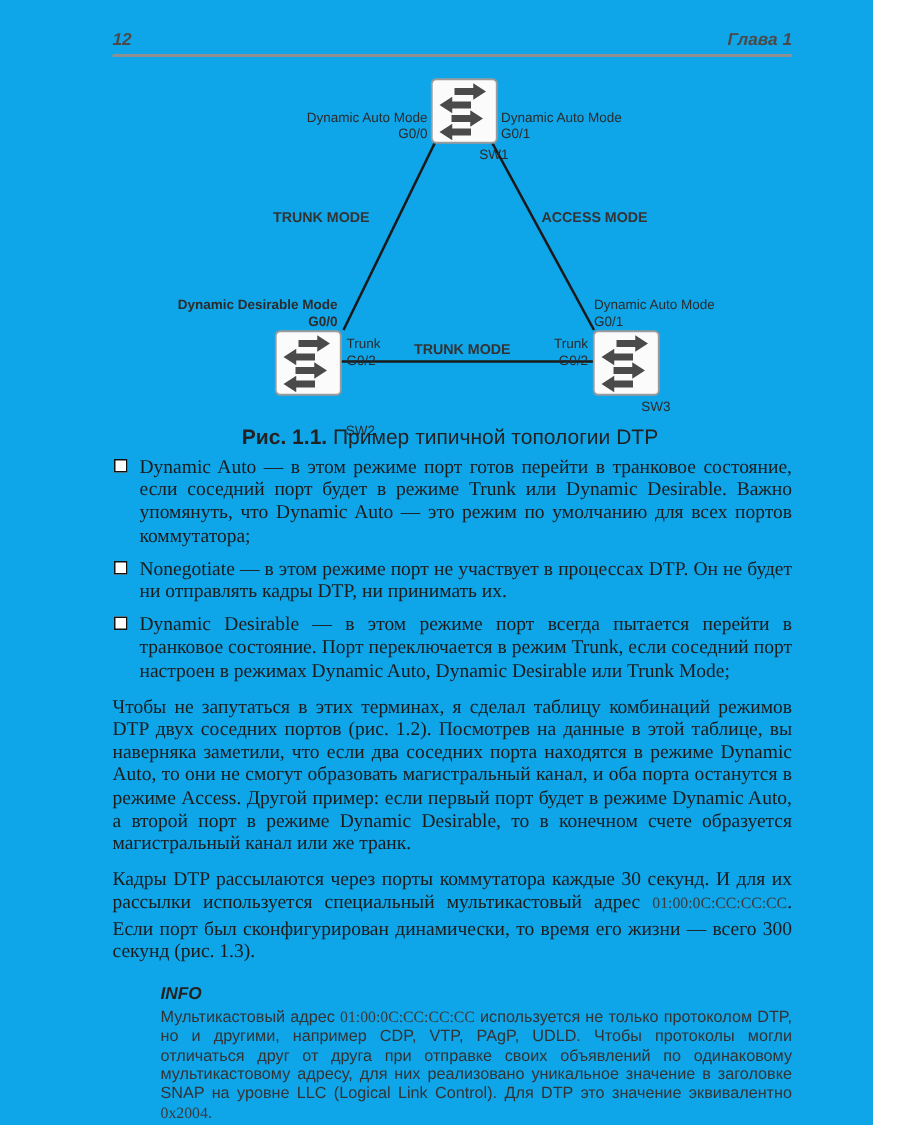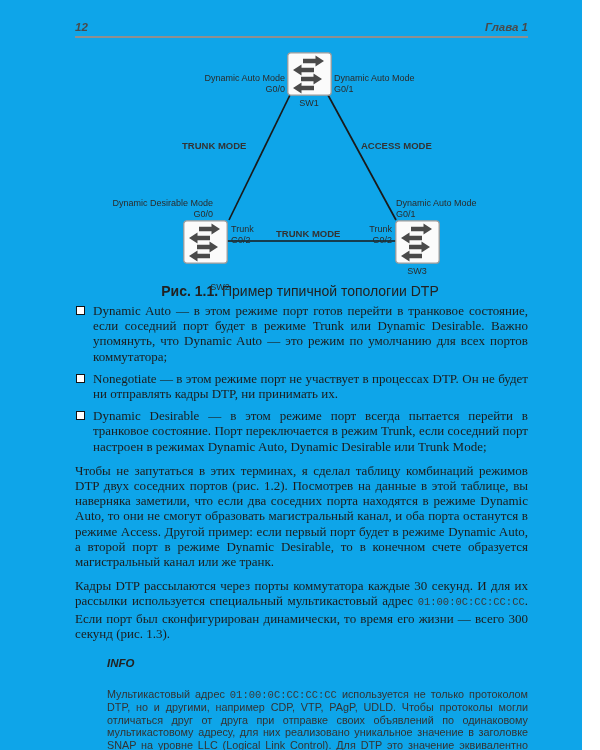--- a/index.html
+++ b/index.html
@@ -10,37 +10,37 @@
   
   .header{position:absolute;left:75px;top:21px;width:453px;display:flex;justify-content:space-between;
     font-style:italic;font-weight:bold;font-size:11.5px;color:#4a4a4a;}
   .header-rule{position:absolute;left:75px;top:36px;width:453px;height:2px;background:#8f8f8f;}
   
   .diagram{position:absolute;left:0;top:0;width:600px;height:300px;}
   .lines-svg{position:absolute;left:0;top:0;}
   .switch{position:absolute;width:45px;height:44px;}
   .dlabel{position:absolute;font-size:9px;line-height:10.5px;color:#2b2b2b;white-space:nowrap;}
   .alignR{text-align:right;}
-  .swname{position:absolute;font-size:9px;color:#2b2b2b;text-align:center;}
+  .swname{position:absolute;font-size:9px;color:#2b2b2b;text-align:right;}
   .edge-label{position:absolute;font-weight:bold;font-size:9.5px;color:#333;text-align:left;white-space:nowrap;}
   .caption{position:absolute;left:0;top:283px;width:600px;text-align:center;font-size:14px;color:#222;}
   .caption b{font-weight:bold;}
   
   .content{position:absolute;left:75px;top:303px;width:453px;
     font-family:"Liberation Serif",serif;font-size:13px;line-height:15.2px;
     text-align:justify;color:#1c1c1c;}
   ul.bullets{list-style:none;margin:0;padding:0;}
   ul.bullets li{position:relative;padding-left:18px;margin-bottom:7px;}
   .sq{position:absolute;left:1px;top:3px;width:7px;height:7px;border:1.2px solid #111;background:#fff;}
   p.para{margin:9px 0 0 0;}
-  .mono{font-family:Liberation Mono, monospace;font-size:10.5px;color:#3a3a3a;}
+  .mono{font-family:Liberation Serif, serif;font-size:10.5px;color:#3a3a3a;}
   
   .info{margin:16px 0 0 32px;width:421px;font-family:"Liberation Sans",sans-serif;
     font-size:10.8px;line-height:12.6px;color:#333;text-align:justify;}
-  .info-title{font-style:italic;font-weight:bold;font-size:11.5px;margin-bottom:18px;color:#222;}
+  .info-title{font-style:italic;font-weight:bold;font-size:11.5px;margin-bottom:2px;color:#222;}
   .arrow{fill:#4a4a4a;}
 </style>
 </head>
 <body>
 
 <div class="page">
 
   <div class="header">
     <span>12</span>
     <span>Глава 1</span>
@@ -95,21 +95,21 @@
             <polygon class="arrow" points="21,3.2 8.5,3.2 8.5,0 0,5.5 8.5,11 8.5,7.8 21,7.8"></polygon>
           </g>
         <g transform="translate(14,21.5)">
             <polygon class="arrow" points="0,3.2 12.5,3.2 12.5,0 21,5.5 12.5,11 12.5,7.8 0,7.8"></polygon>
           </g>
         <g transform="translate(6,30.5)">
             <polygon class="arrow" points="21,3.2 8.5,3.2 8.5,0 0,5.5 8.5,11 8.5,7.8 21,7.8"></polygon>
           </g>
       </svg>
     </div>
-    <div class="dlabel alignR" style="left:97px;top:198px;width:116px;">
+    <div class="dlabel alignR" style="left:109px;top:198px;width:116px;font-weight:bold;">
       <span>Dynamic Desirable Mode</span><br>
       <span>G0/0</span>
     </div>
     <div class="dlabel" style="left:231px;top:224px;width:40px;">
       <span>Trunk</span><br>
       <span>G0/2</span>
     </div>
     <div class="swname" style="left:190px;top:266px;width:60px;margin-top:16px;">SW2</div>
 
     <div class="switch" style="left:395px;top:220px;">

